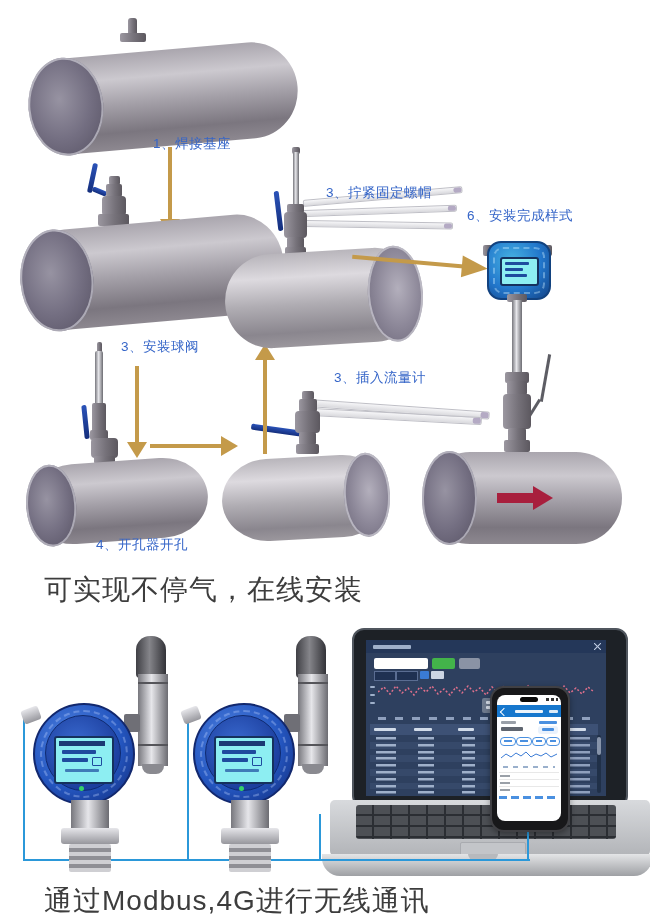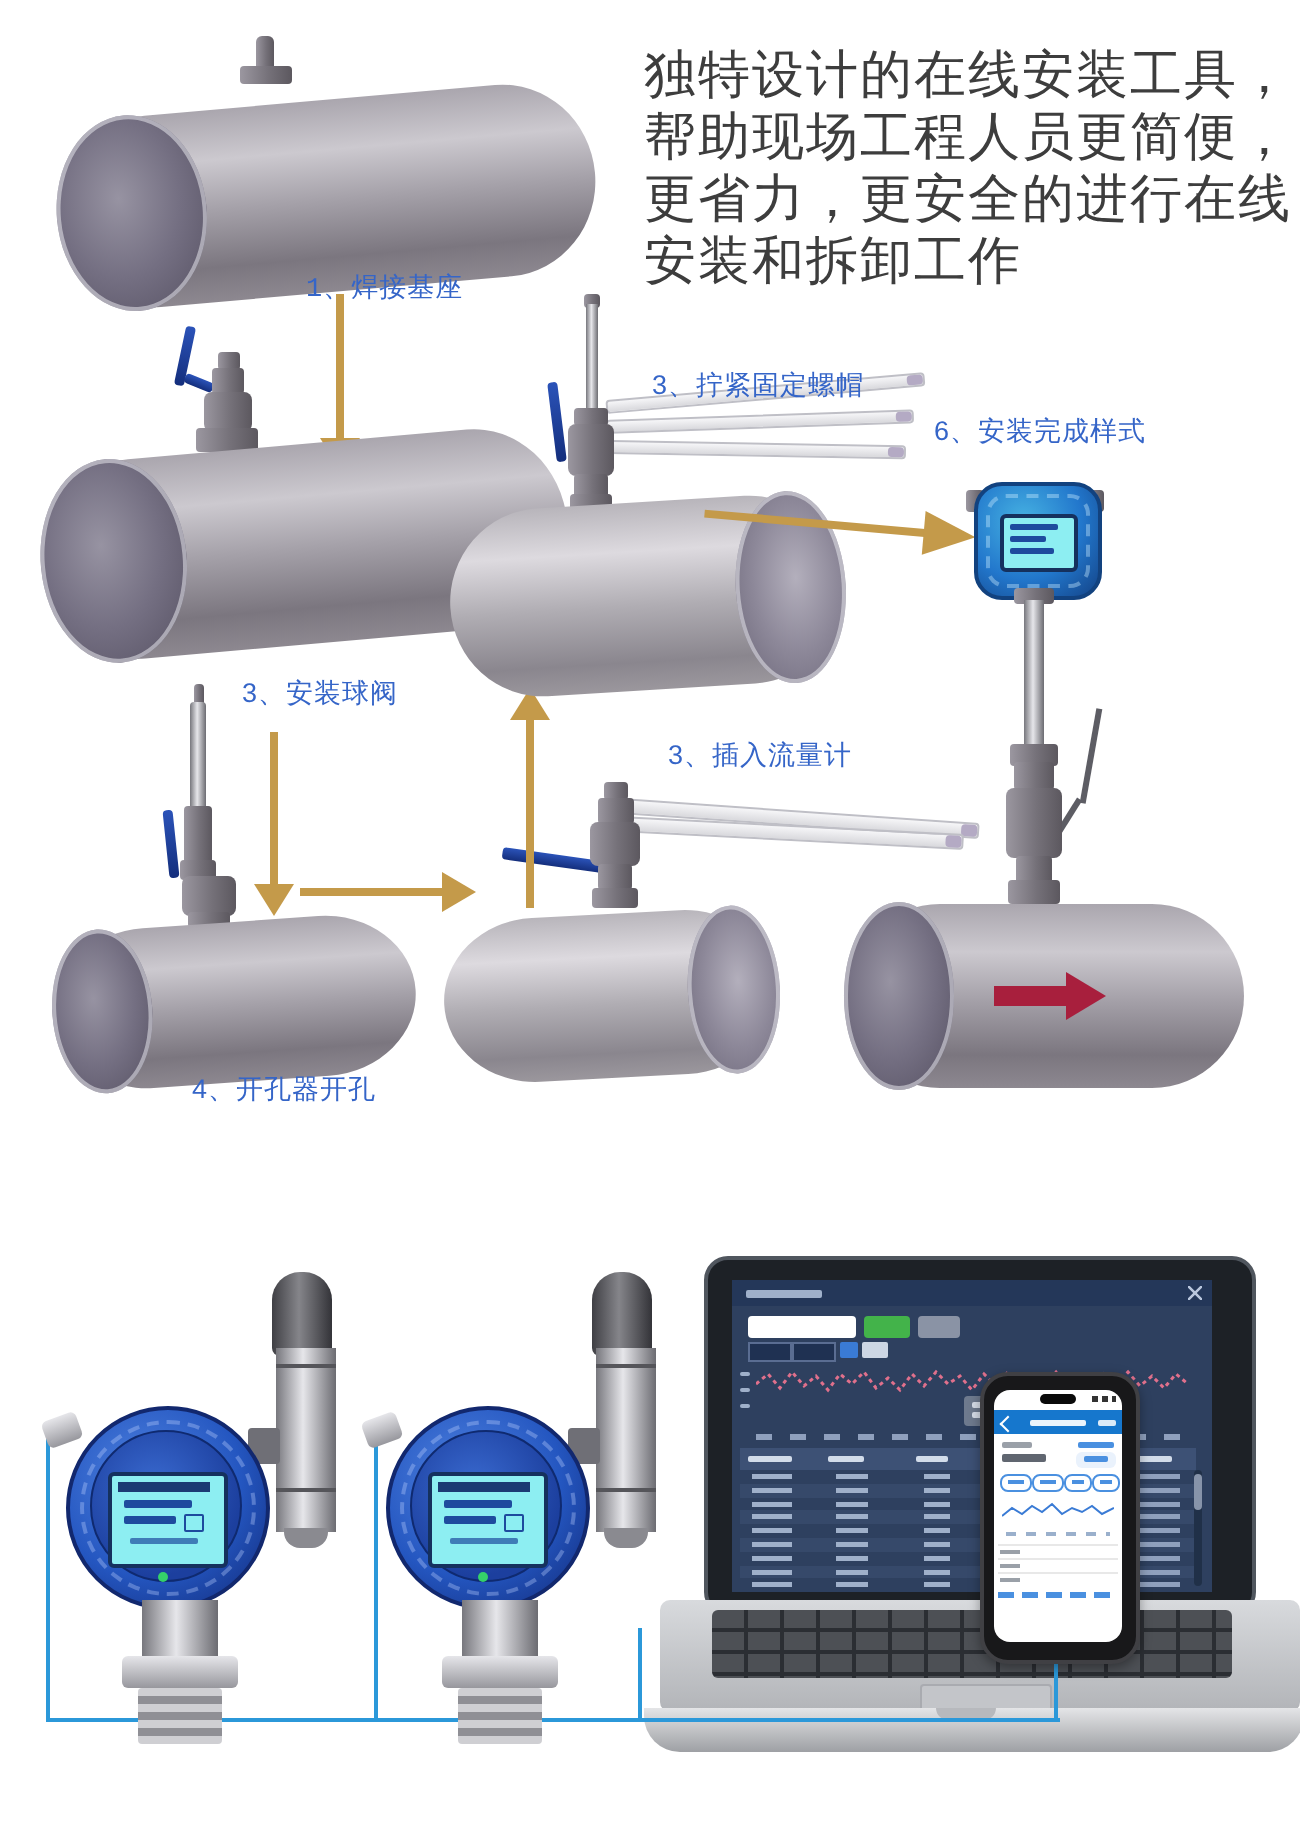--- a/index.html
+++ b/index.html
@@ -55,28 +55,27 @@
   .cross{background:
      linear-gradient(45deg,transparent 42%,#b9c6dd 45% 55%,transparent 58%),
      linear-gradient(-45deg,transparent 42%,#b9c6dd 45% 55%,transparent 58%);}
   .pill{border:1px solid #4a90e0;border-radius:4px;background:#fff;}
 </style>
 </head>
 <body>
 
 <div class="page">
 
-  <div class="a intro" style="left:322px;top:22px;width:324px;">独特设计的在线安装工具，　帮助现场工程人员更简便，　更省力，更安全的进行在线安装和拆卸工作</div>
 
   <div class="a">
     <div class="a vm" style="left:128px;top:18px;width:9px;height:18px;border-radius:3px 3px 0 0;"></div>
     <div class="a vm" style="left:120px;top:33px;width:26px;height:9px;"></div>
     <div class="a pipe end-left" style="left:30px;top:50px;width:268px;height:96px;transform:rotate(-5deg);"></div>
   </div>
-  <div class="a step-label" style="left:153px;top:135px;font-family:Liberation Mono, monospace;">1、焊接基座</div>
+  <div class="a step-label" style="left:153px;top:135px;">1、焊接基座</div>
 
   <div class="a" style="left:160px;top:147px;width:20px;height:88px;">
     <div class="a gline" style="left:8px;top:0;width:4px;height:73px;"></div>
     <div class="a ghead-down" style="left:0;top:72px;"></div>
   </div>
 
   <div class="a">
     <div class="a vh" style="left:90px;top:163px;width:5px;height:30px;transform:rotate(12deg);"></div>
     <div class="a vh" style="left:92px;top:189px;width:15px;height:5px;transform:rotate(22deg);"></div>
     <div class="a vm" style="left:109px;top:176px;width:11px;height:9px;"></div>
@@ -169,20 +168,21 @@
     <div class="a vm" style="left:503px;top:394px;width:28px;height:35px;border-radius:4px;"></div>
     <div class="a vm" style="left:508px;top:428px;width:18px;height:14px;"></div>
     <div class="a vm" style="left:504px;top:440px;width:26px;height:12px;"></div>
     <div class="a pipe end-left" style="left:424px;top:452px;width:198px;height:92px;"></div>
     <div class="a" style="left:497px;top:486px;width:58px;height:24px;">
       <div class="a" style="left:0;top:7px;width:36px;height:10px;background:var(--c-flow-arrow-red,#a81f3d);"></div>
       <div class="a" style="left:36px;top:0;width:0;height:0;border-top:12px solid transparent;border-bottom:12px solid transparent;border-left:20px solid var(--c-flow-arrow-red,#a81f3d);"></div>
     </div>
   </div>
 
+  <div class="a caption" style="left:44px;top:571px;">可实现不停气，在线安装</div>
 
   <div class="a wire" style="left:23px;top:859px;width:507px;height:2px;"></div>
   <div class="a wire" style="left:23px;top:712px;width:2px;height:149px;"></div>
   <div class="a wire" style="left:187px;top:712px;width:2px;height:149px;"></div>
   <div class="a wire" style="left:319px;top:814px;width:2px;height:47px;"></div>
   <div class="a wire" style="left:527px;top:824px;width:2px;height:37px;"></div>
 
   <div class="a" style="left:318px;top:622px;width:334px;height:258px;z-index:7;">
     <div class="a" style="left:34px;top:6px;width:272px;height:176px;background:#1d2126;border:2px solid #50565e;border-radius:12px;"></div>
     <div class="a" style="left:48px;top:18px;width:240px;height:156px;background:var(--c-dashboard-bg,#2e405f);overflow:hidden;">
@@ -336,14 +336,15 @@
       <div class="a" style="left:2px;top:84px;width:60px;height:7px;border-top:1px solid #e8e8e8;">
           <div class="a" style="left:1px;top:2px;width:10px;height:2px;background:#9aa0a8;"></div>
         </div>
       <div class="a" style="left:2px;top:91px;width:60px;height:7px;border-top:1px solid #e8e8e8;">
           <div class="a" style="left:1px;top:2px;width:10px;height:2px;background:#9aa0a8;"></div>
         </div>
       <div class="a" style="left:2px;top:101px;width:60px;height:3px;background-image:repeating-linear-gradient(90deg,#4a90e0 0 8px,transparent 8px 12px);"></div>
     </div>
   </div>
 
+  <div class="a caption" style="left:44px;top:882px;">通过Modbus,4G进行无线通讯</div>
 
 </div>
 
 </body></html>

